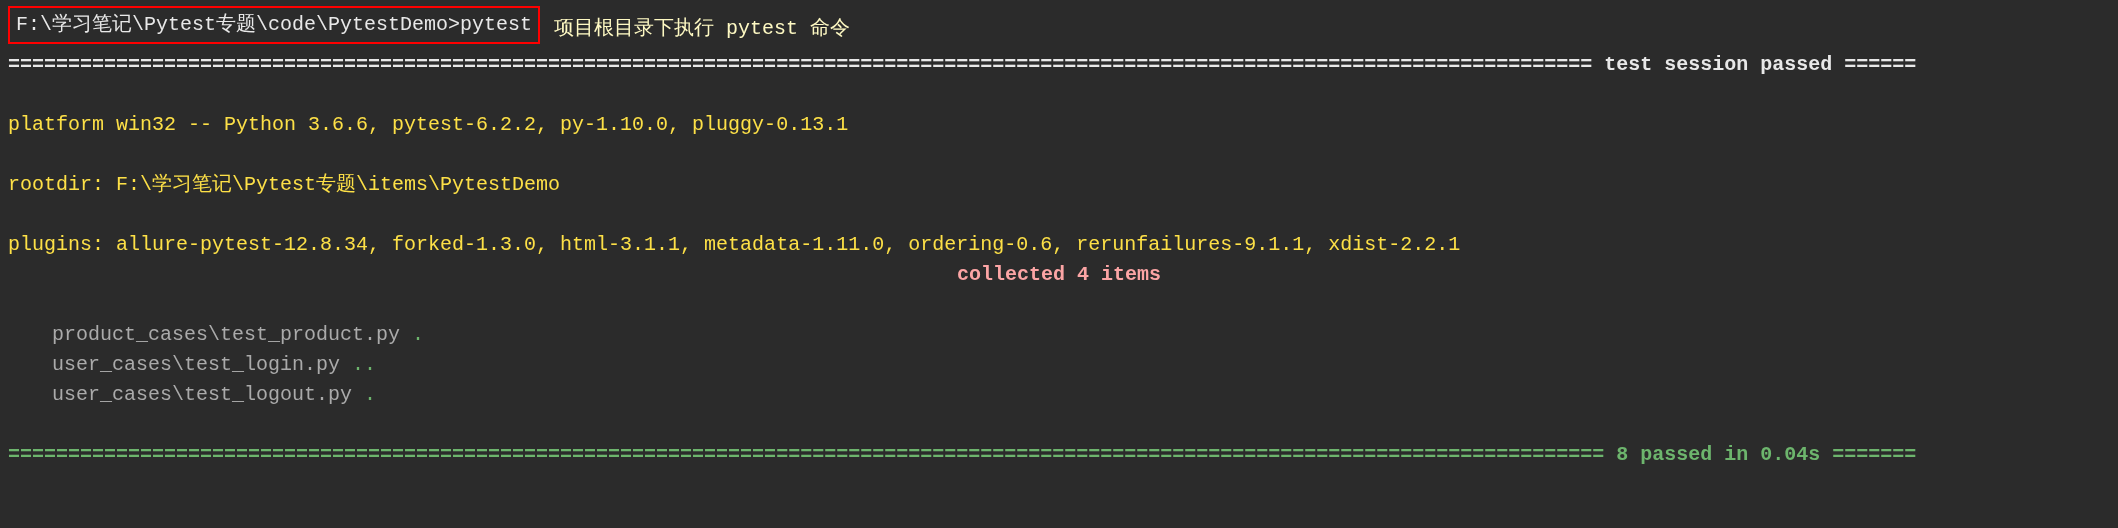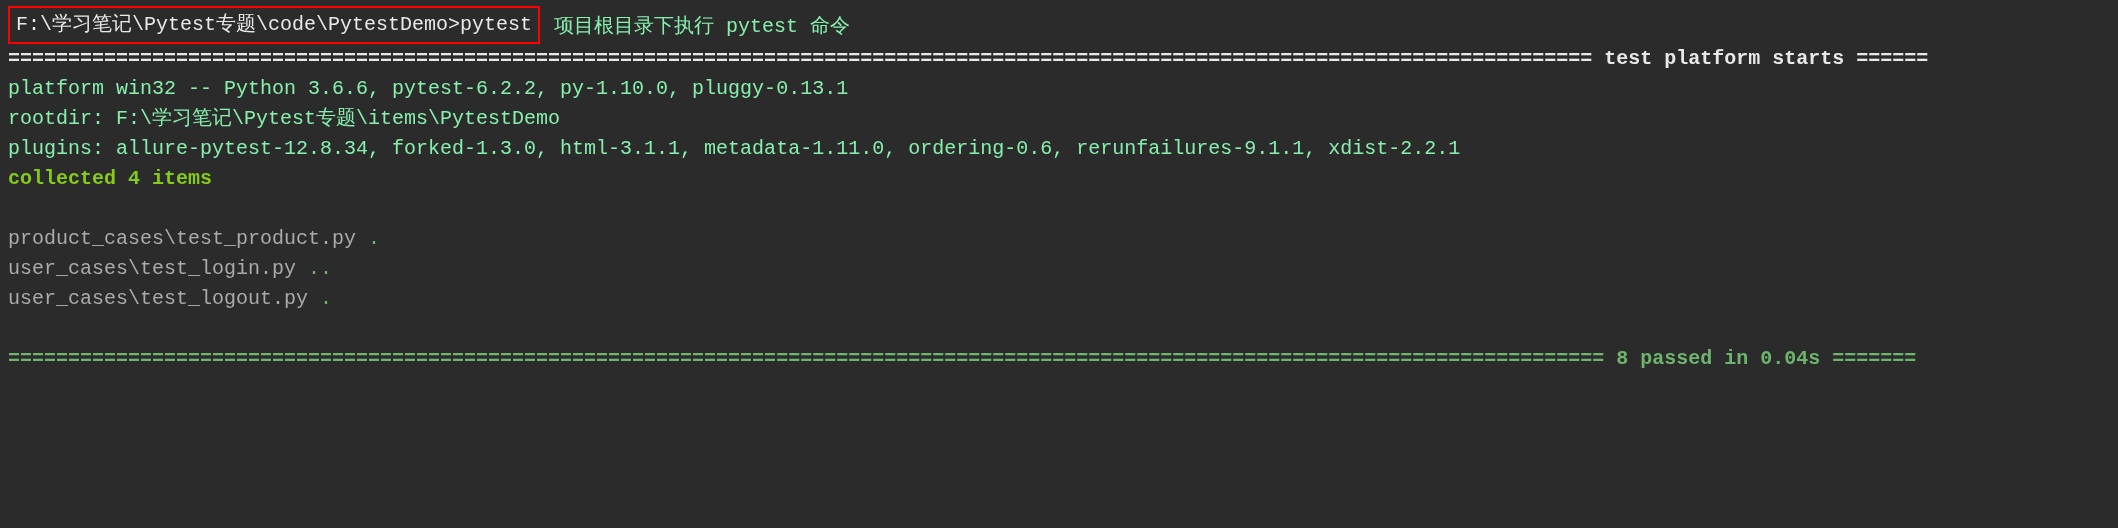--- a/index.html
+++ b/index.html
@@ -13,49 +13,53 @@
       font-size: 20px;
       color: #cccccc;
       width: 2118px;
       height: 528px;
       overflow: hidden;
       line-height: 1.5;
       padding: 6px 8px;
     }
     .prompt-line {
       display: flex;
-      align-items: center;
+      align-items: flex-end;
+      margin-bottom: 6px;
     }
     .red-box {
       border: 2px solid #ff0000;
       padding: 2px 6px;
       display: inline-block;
       color: #e8e8e8;
     }
     .red-annotation {
-      color: #86efac;
+      color: #fef9c3;
       margin-left: 14px;
       padding-top: 4px;
     }
     .session-header {
       color: #e8e8e8;
       font-weight: bold;
       white-space: pre;
     }
     .gray-line {
-      color: #86efac;
+      color: #fde047;
       white-space: pre;
+      margin-top: 30px;
     }
     .bold-white {
-      color: #84cc16;
+      color: #fca5a5;
       font-weight: bold;
+      text-align: center;
     }
     .test-line {
       color: #aaaaaa;
       white-space: pre;
+      margin-left: 44px;
     }
     .green-dot {
       color: #6db56d;
     }
     .green-line {
       color: #6db56d;
       font-weight: bold;
       white-space: pre;
     }
     .spacer {
@@ -65,21 +69,21 @@
 </head>
 <body>
 
 <div class="prompt-line">
   <span class="red-box">
     <span>F:\学习笔记\Pytest专题\code\PytestDemo&gt;</span><span>pytest</span>
   </span>
   <span class="red-annotation">项目根目录下执行 pytest 命令</span>
 </div>
 
-<div class="session-header"><span>==================================================================================================================================== </span><span>test platform starts</span><span> ======</span></div>
+<div class="session-header"><span>==================================================================================================================================== </span><span>test session passed</span><span> ======</span></div>
 
 <div class="gray-line">platform win32 -- Python 3.6.6, pytest-6.2.2, py-1.10.0, pluggy-0.13.1</div>
 <div class="gray-line">rootdir: F:\学习笔记\Pytest专题\items\PytestDemo</div>
 <div class="gray-line">plugins: allure-pytest-12.8.34, forked-1.3.0, html-3.1.1, metadata-1.11.0, ordering-0.6, rerunfailures-9.1.1, xdist-2.2.1</div>
 <div class="bold-white">collected 4 items</div>
 
 <div class="spacer"></div>
 
 <div class="test-line"><span>product_cases\test_product.py </span><span class="green-dot">.</span></div>
 <div class="test-line"><span>user_cases\test_login.py </span><span class="green-dot">..</span></div>

